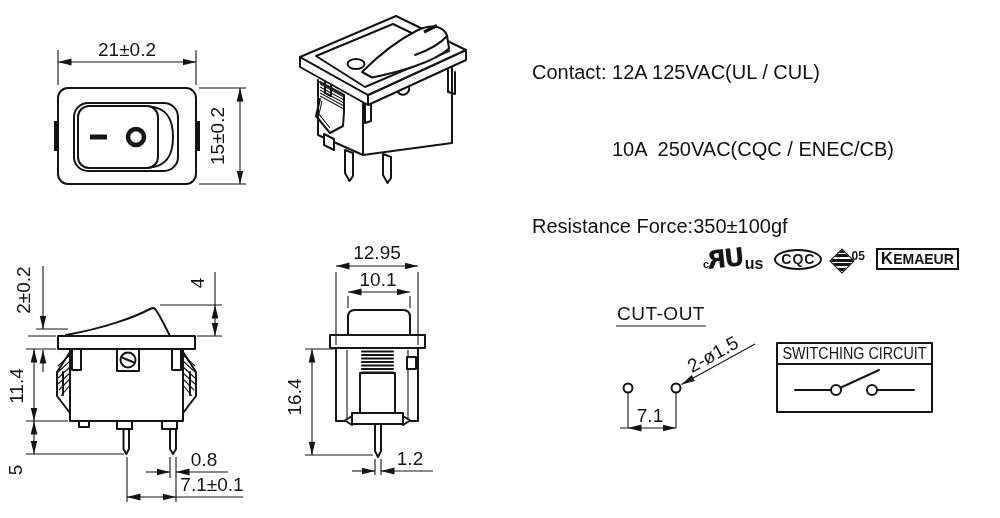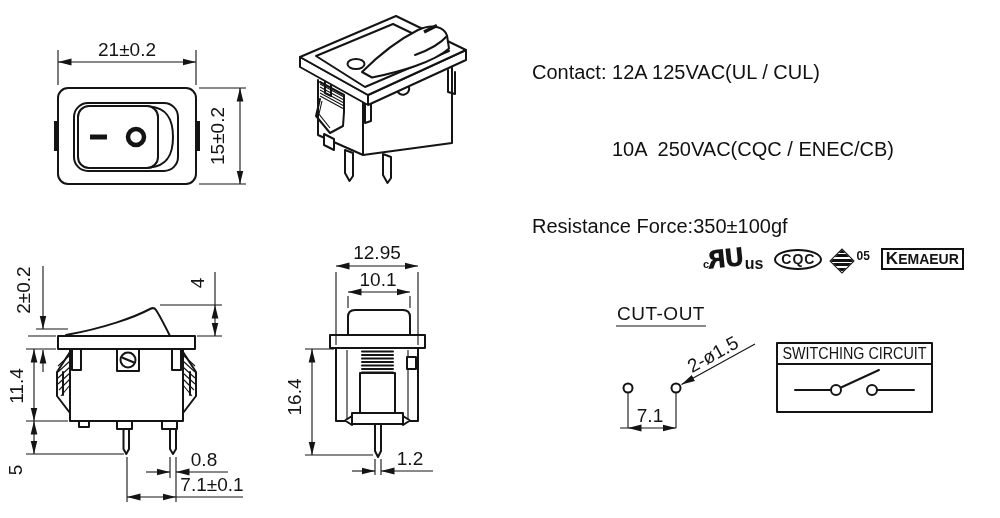--- a/index.html
+++ b/index.html
@@ -16,21 +16,21 @@
   .spec-line.indent{padding-left:80px;}
   .marks{position:absolute;left:703px;top:245px;display:flex;align-items:center;gap:11px;height:28px;}
   .ul-wrap{display:flex;align-items:flex-end;}
   .ul-c{font-size:11px;font-weight:bold;line-height:10px;}
   .ul-main{display:inline-block;transform:scaleX(-1) rotate(6deg);font-weight:800;
            font-size:25px;line-height:20px;letter-spacing:-2px;
            font-family:"DejaVu Sans",sans-serif;}
   .ul-us{font-size:16px;font-weight:bold;line-height:10px;}
   .cqc-wrap{border:2.5px solid #111;border-radius:50%;padding:0 5px;height:17px;
             display:flex;align-items:center;font-size:14px;font-weight:bold;letter-spacing:1px;}
-  .enec-wrap{display:flex;align-items:flex-start;gap:5px;}
+  .enec-wrap{display:flex;align-items:flex-start;}
   .enec-diamond{width:16px;height:16px;margin-top:3px;transform:rotate(45deg);
     background:repeating-linear-gradient(135deg,#111 0 3px,#fff 3px 4.5px);
     border:1.5px solid #111;}
   .enec-num{font-size:12px;font-weight:bold;}
   .kema-wrap{border:2px solid #111;display:flex;align-items:center;padding:1px 3px;background:#fff;}
   .kema-k{font-size:17px;font-weight:bold;line-height:16px;}
   .kema-col{display:flex;flex-direction:row;font-size:14px;font-weight:bold;line-height:8px;letter-spacing:0;}
 </style>
 </head>
 <body>

